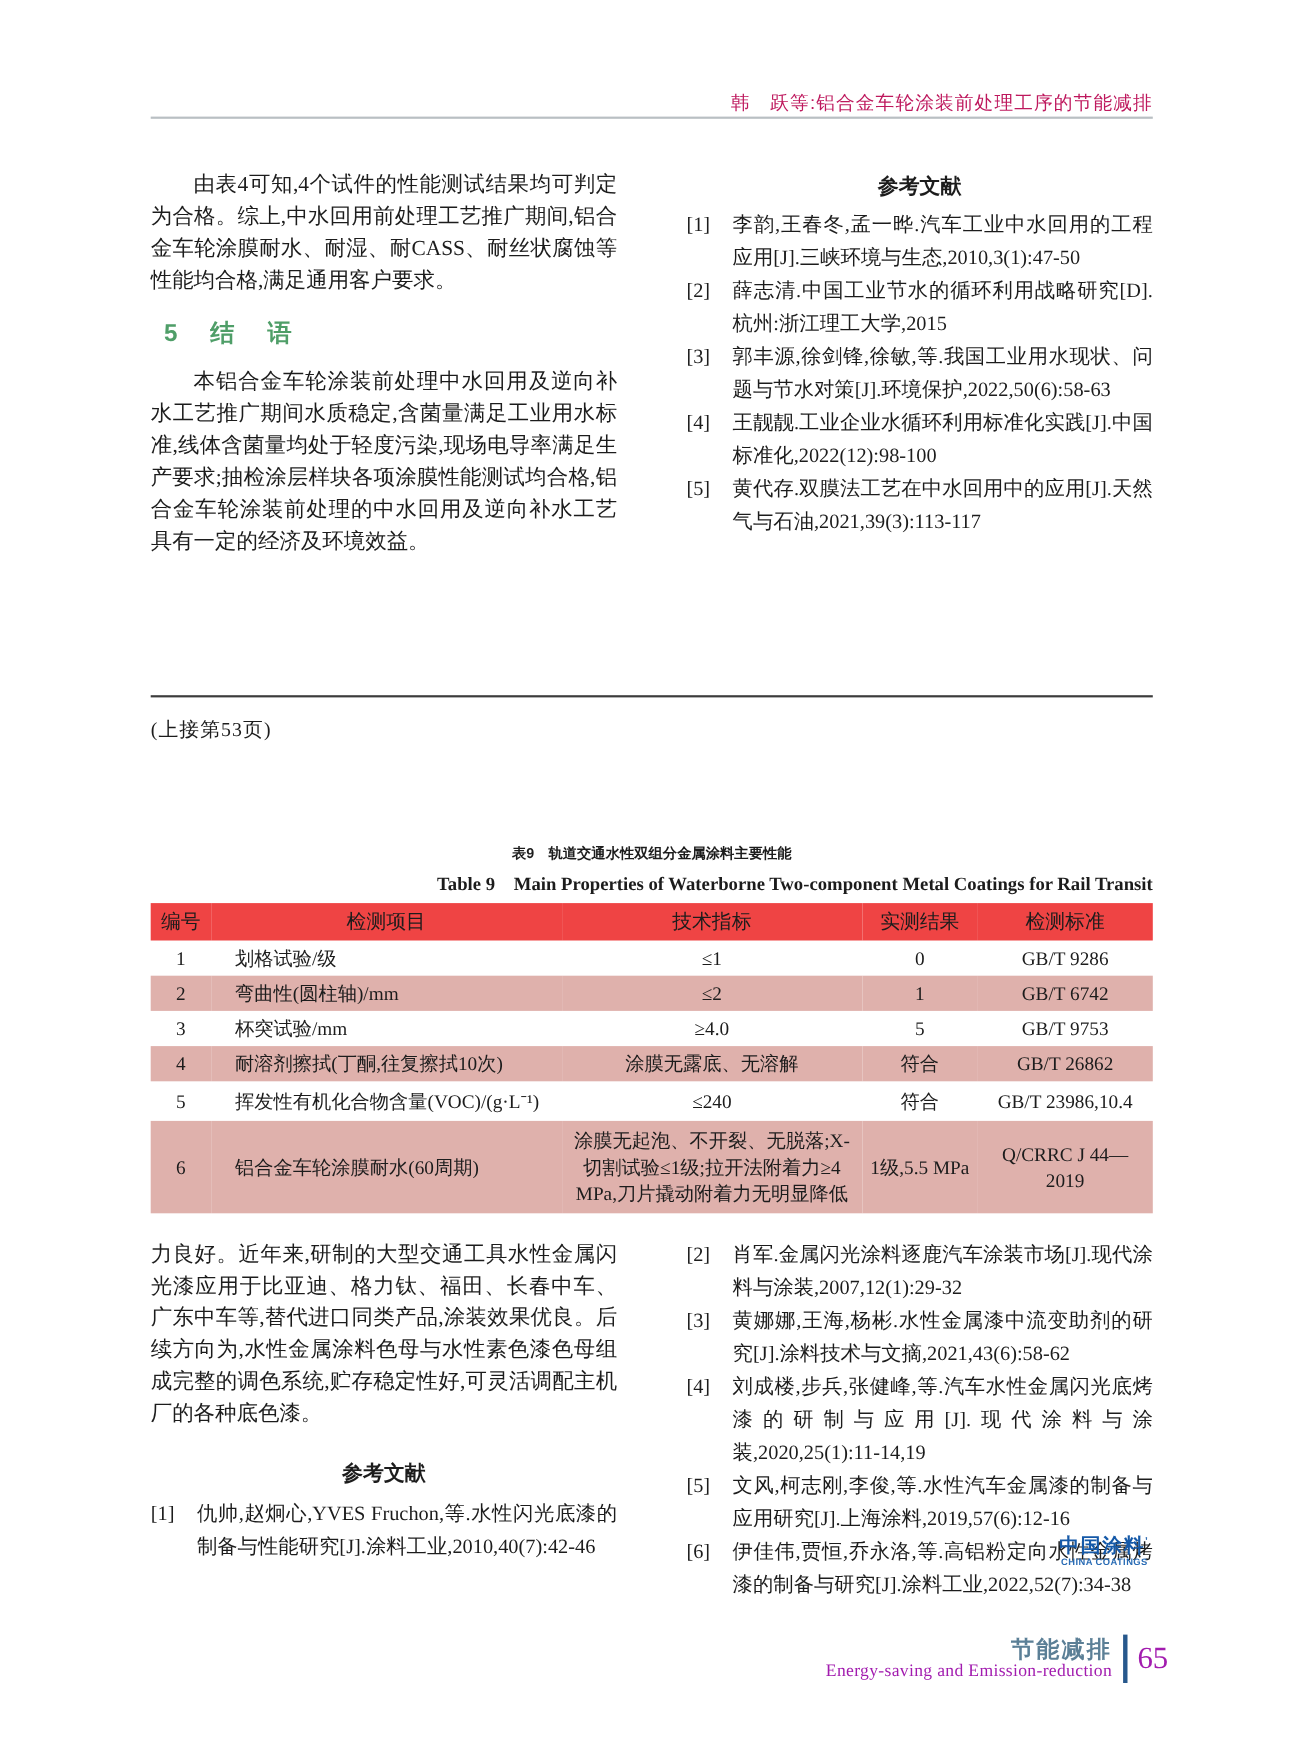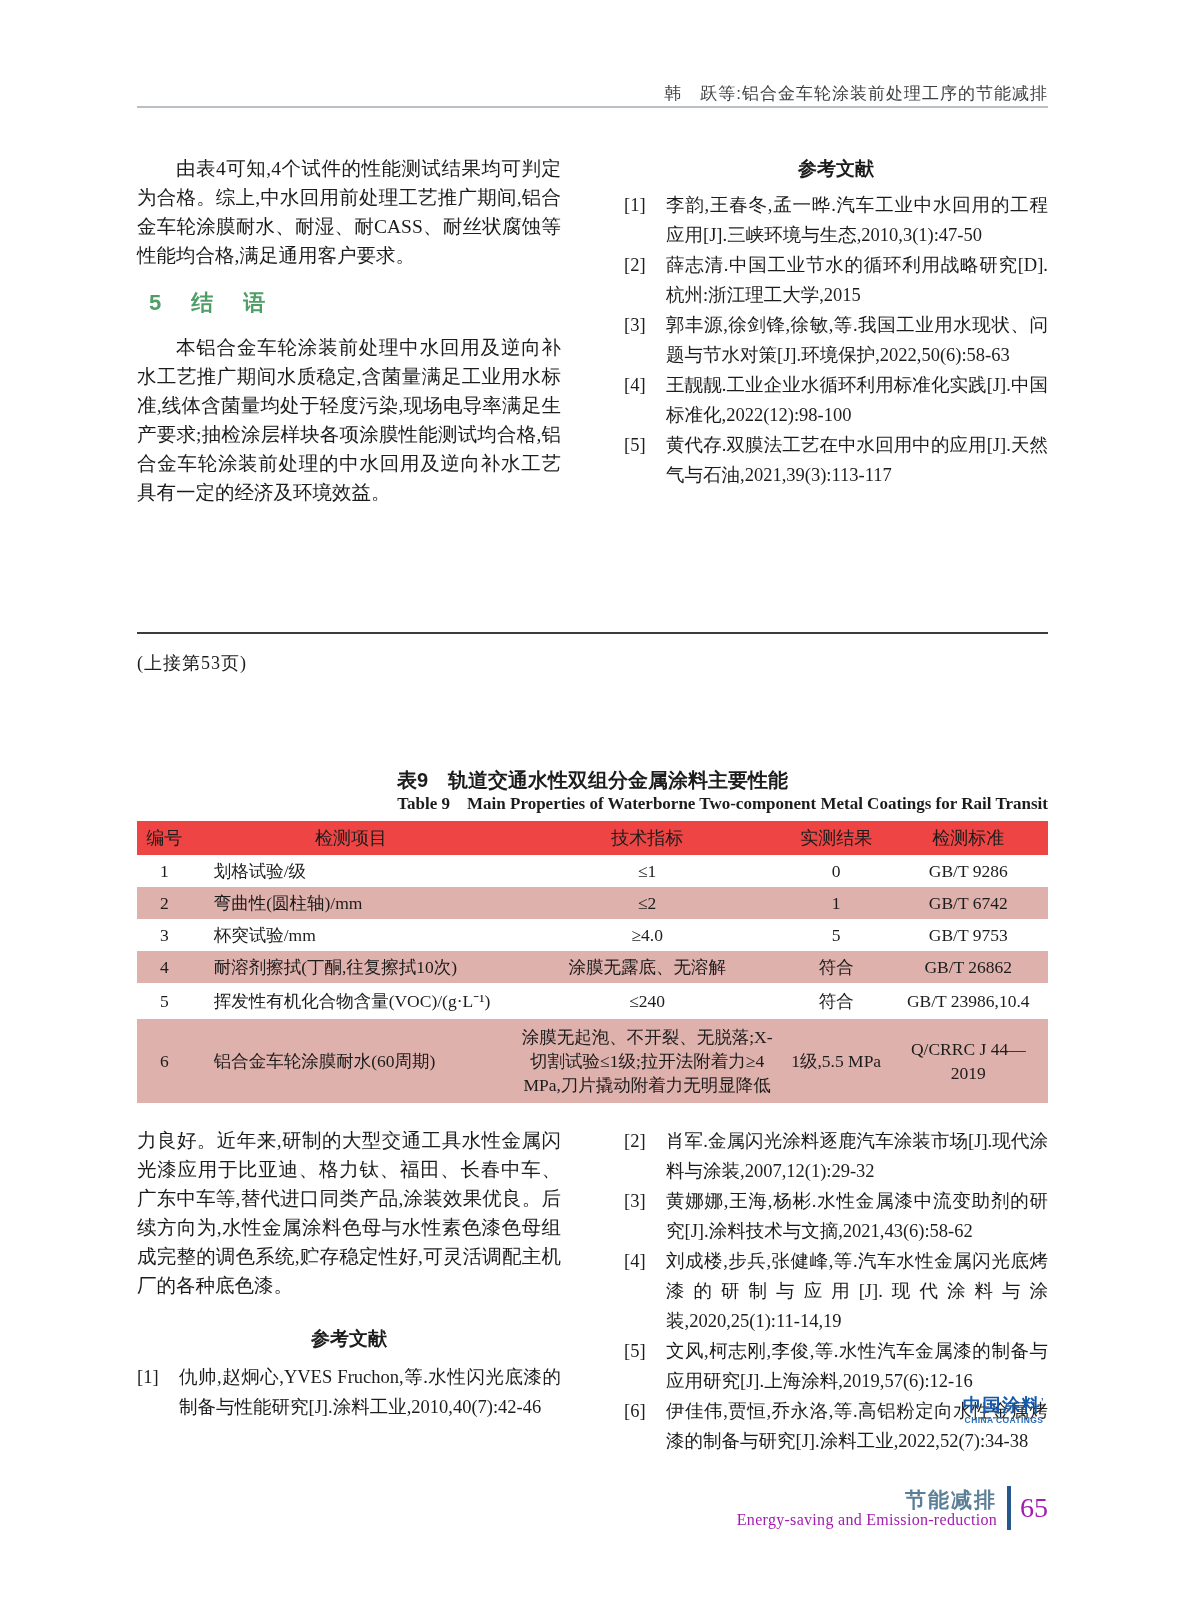--- a/index.html
+++ b/index.html
@@ -5,21 +5,21 @@
   * { margin:0; padding:0; box-sizing:border-box; }
   html,body { background:#ffffff; }
   .page {
     position:relative; width:1187px; height:1600px; background:#ffffff;
     font-family:"Liberation Serif", serif; color:#1c1c1c; overflow:hidden;
   }
   
   .running-header {
     position:absolute; top:82px; left:137px; width:911px;
     text-align:right; font-family:"Liberation Sans", sans-serif;
-    font-size:17px; color:#404040; letter-spacing:1px;
+    font-size:17px; color:#be185d; letter-spacing:1px;
   }
   .header-line { position:absolute; top:106px; left:137px; width:911px; height:2px; background:#b9bfc3; }
 
   
   .col { position:absolute; width:424px; }
   .col-left-top  { top:154px; left:137px; }
   .col-right-top { top:156px; left:624px; }
 
   p.body {
     font-size:19.5px; line-height:29px; text-align:justify; text-indent:2em;
@@ -38,21 +38,21 @@
   .ref-num  { flex:0 0 42px; }
   .ref-text { flex:1; text-align:justify; text-justify:inter-ideograph; }
 
   
   .divider  { position:absolute; top:632px; left:137px; width:911px; height:2px; background:#3c3c3c; }
   .continued { position:absolute; top:651px; left:137px; font-size:18px; letter-spacing:1px; }
 
   
   .cap-cn {
     position:absolute; top:767px; left:137px; width:911px; text-align:center;
-    font-family:"Liberation Sans", sans-serif; font-weight:bold; font-size:20px;
+    font-family:"Liberation Sans", sans-serif; font-weight:bold; font-size:13px;
   }
   .cap-en {
     position:absolute; top:792px; left:137px; width:911px; text-align:right;
     font-weight:bold; font-size:17px;
   }
 
   
   table.t9 {
     position:absolute; top:821px; left:137px; width:911px;
     border-collapse:collapse; font-size:17.5px; table-layout:fixed;
@@ -83,21 +83,21 @@
     color:#1559a8; font-weight:bold; font-size:18px;
     font-family:"Liberation Sans", sans-serif; letter-spacing:1.5px; line-height:20px;
   }
   .logo-tm { font-size:9px; vertical-align:super; }
   .logo-en {
     color:#2a6cb5; font-size:8.5px; font-weight:bold;
     font-family:"Liberation Sans", sans-serif; letter-spacing:0.4px;
   }
 
   
-  .footer { position:absolute; top:1486px; right:139px; display:flex; align-items:center; }
+  .footer { position:absolute; top:1486px; right:125px; display:flex; align-items:center; }
   .footer-names { text-align:right; margin-right:10px; }
   .footer-cn {
     font-family:"Liberation Sans", sans-serif; font-weight:bold;
     font-size:21px; color:#5b7f96; letter-spacing:2px; line-height:24px;
   }
   .footer-en { font-size:16px; color:#a21caf; letter-spacing:0.3px; line-height:16px; }
   .footer-bar { width:4px; height:44px; background:#27588c; margin-right:9px; }
   .footer-page { font-size:28px; color:#a21caf; }
 </style>
 </head>

